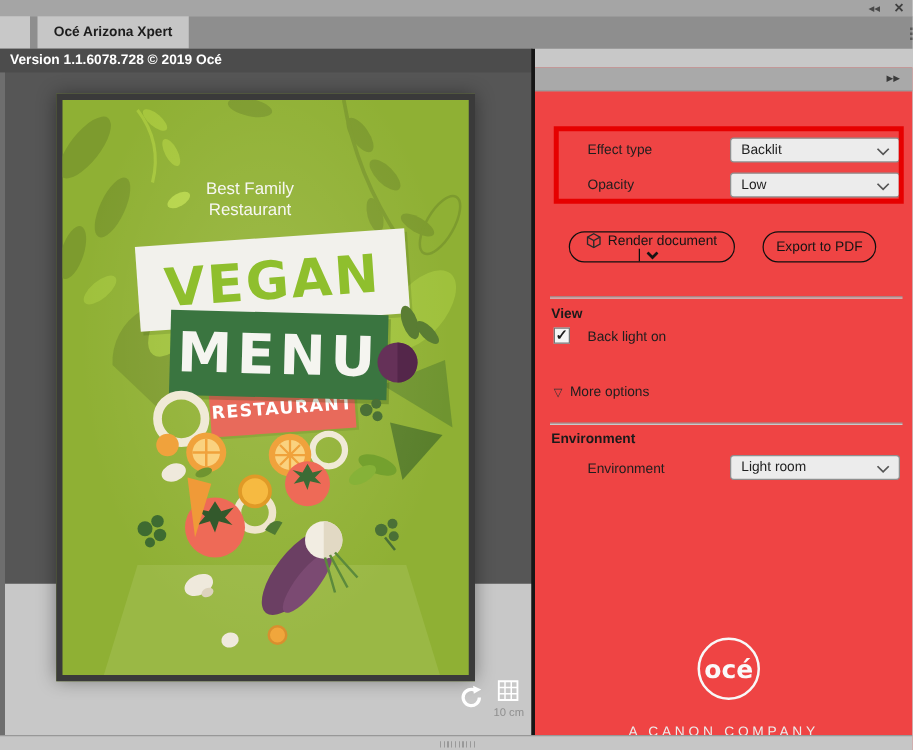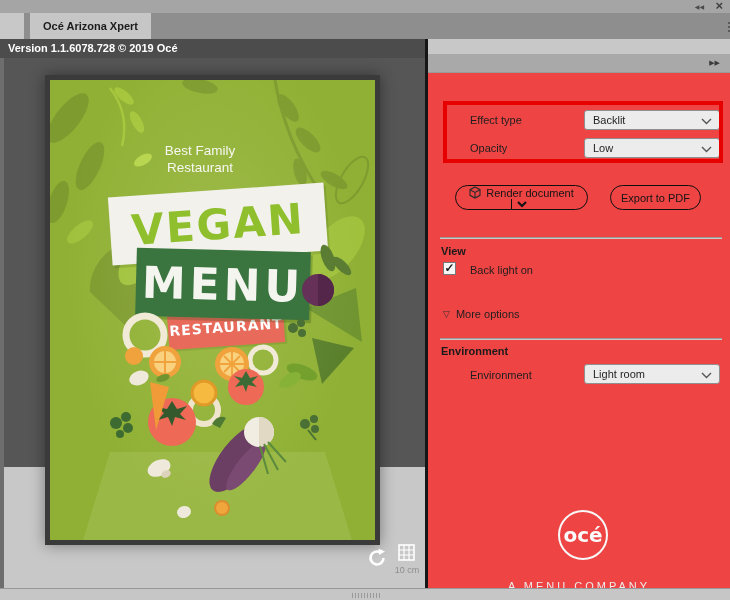--- a/index.html
+++ b/index.html
@@ -327,20 +327,20 @@
     <div class="dropdown" style="left:156px; top:310px;">
       <span>Light room</span>
       <svg width="11" height="7" viewBox="0 0 11 7">
         <polyline points="1,1 5.5,5.5 10,1" fill="none" stroke="#555" stroke-width="1.4"></polyline>
       </svg>
     </div>
 
     <div class="logo-circle">
       <span>océ</span>
     </div>
-    <div class="company">A MENU COMPANY</div>
+    <div class="company">A CANON COMPANY</div>
   </div>
 
   <div class="bottom-strip">
     <div class="grip"></div>
   </div>
 
 </div>
 
 </body></html>

